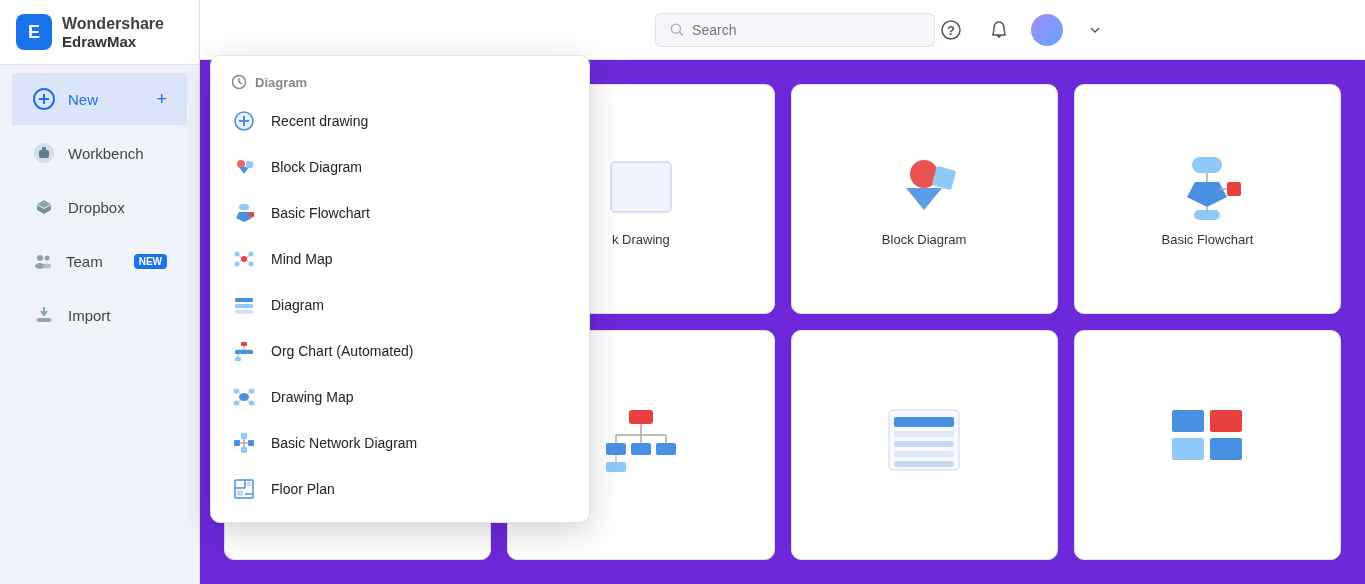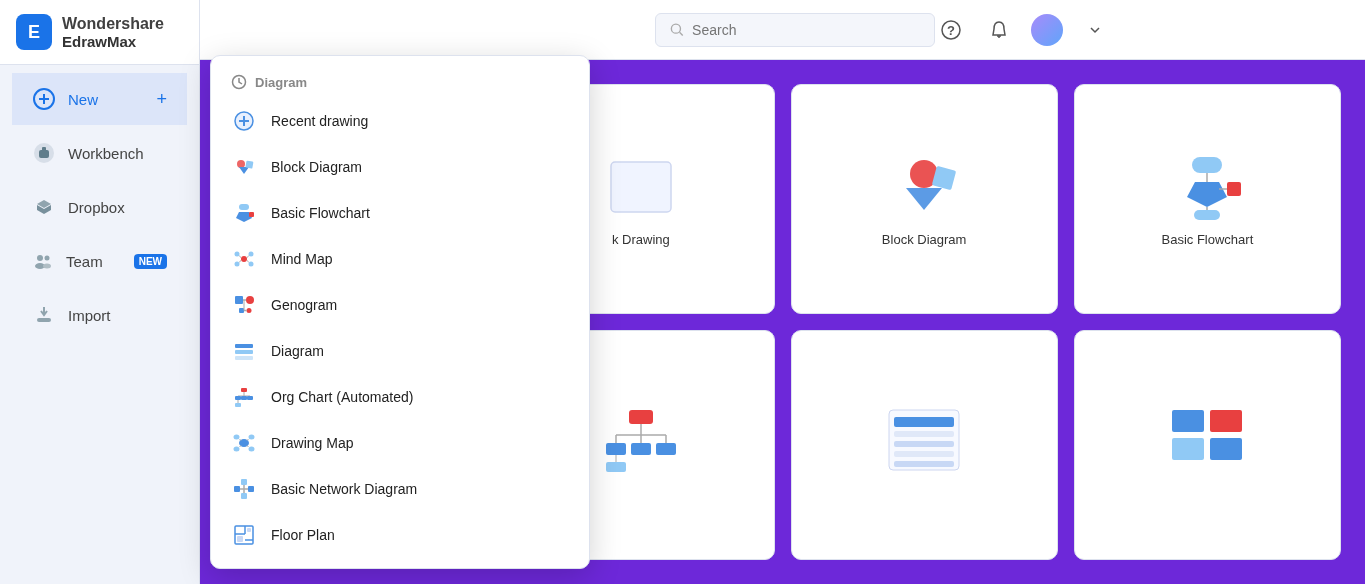--- a/index.html
+++ b/index.html
@@ -358,34 +358,20 @@
           <circle cx="18" cy="16" r="2.5" fill="#90c9f5"></circle>
           <line x1="8" y1="9.5" x2="6.2" y2="7.8" stroke="#aaa" stroke-width="1"></line>
           <line x1="14" y1="9.5" x2="15.8" y2="7.8" stroke="#aaa" stroke-width="1"></line>
           <line x1="8" y1="12.5" x2="6.2" y2="14.2" stroke="#aaa" stroke-width="1"></line>
           <line x1="14" y1="12.5" x2="15.8" y2="14.2" stroke="#aaa" stroke-width="1"></line>
         </svg>
       </div>
       <span>Mind Map</span>
     </div>
 
-    <div class="dropdown-item">
-      <div class="dropdown-item-icon">
-        <svg width="22" height="22" viewBox="0 0 22 22">
-          <rect x="2" y="2" width="8" height="8" rx="1" fill="#4a90e2"></rect>
-          <circle cx="17" cy="6" r="4" fill="#e84040"></circle>
-          <line x1="10" y1="6" x2="13" y2="6" stroke="#aaa" stroke-width="1.5"></line>
-          <rect x="6" y="14" width="5" height="5" rx="1" fill="#4a90e2"></rect>
-          <circle cx="16" cy="16.5" r="2.5" fill="#e84040"></circle>
-          <line x1="11" y1="16.5" x2="13.5" y2="16.5" stroke="#aaa" stroke-width="1.5"></line>
-          <line x1="11" y1="6" x2="11" y2="16.5" stroke="#aaa" stroke-width="1"></line>
-        </svg>
-      </div>
-      <span>Genogram</span>
-    </div>
 
     <div class="dropdown-item">
       <div class="dropdown-item-icon">
         <svg width="22" height="22" viewBox="0 0 22 22">
           <rect x="2" y="4" width="18" height="4" rx="1" fill="#4a90e2"></rect>
           <rect x="2" y="10" width="18" height="4" rx="1" fill="#90c9f5"></rect>
           <rect x="2" y="16" width="18" height="4" rx="1" fill="#cde4f8"></rect>
         </svg>
       </div>
       <span>Diagram</span>

